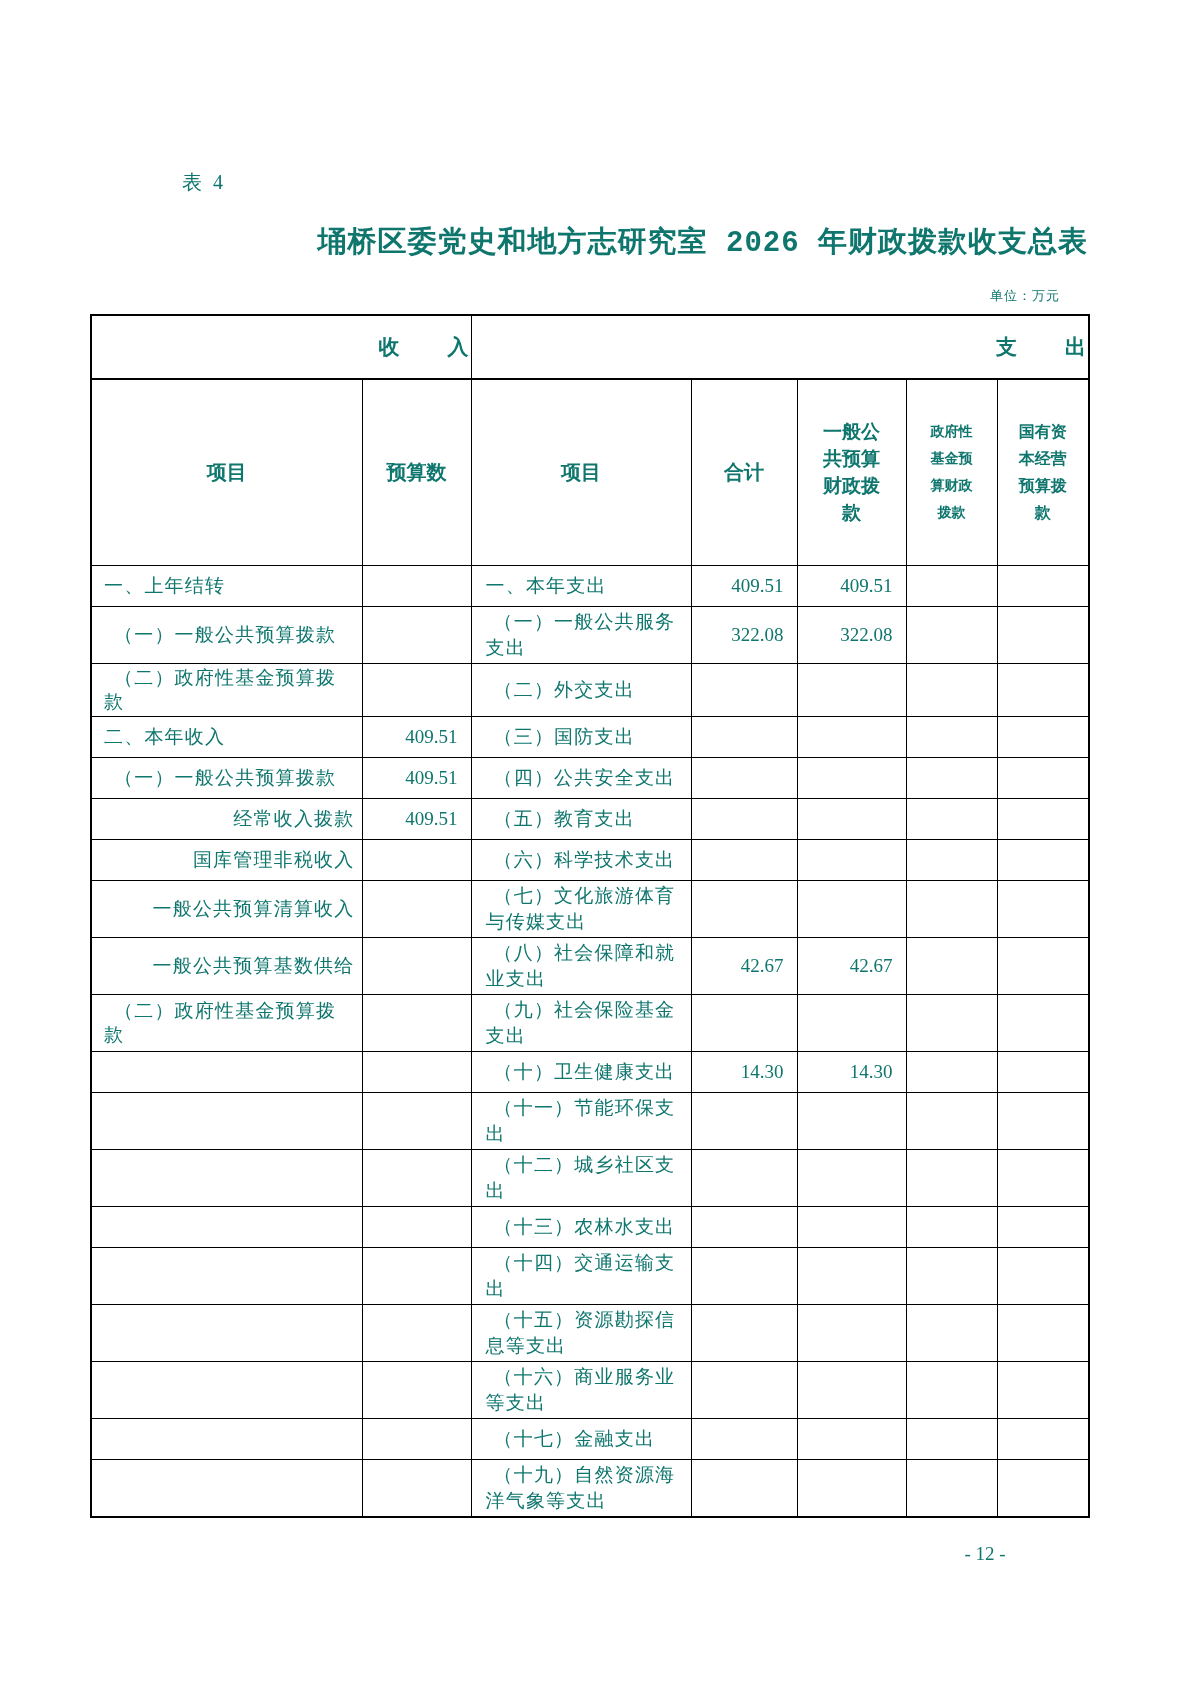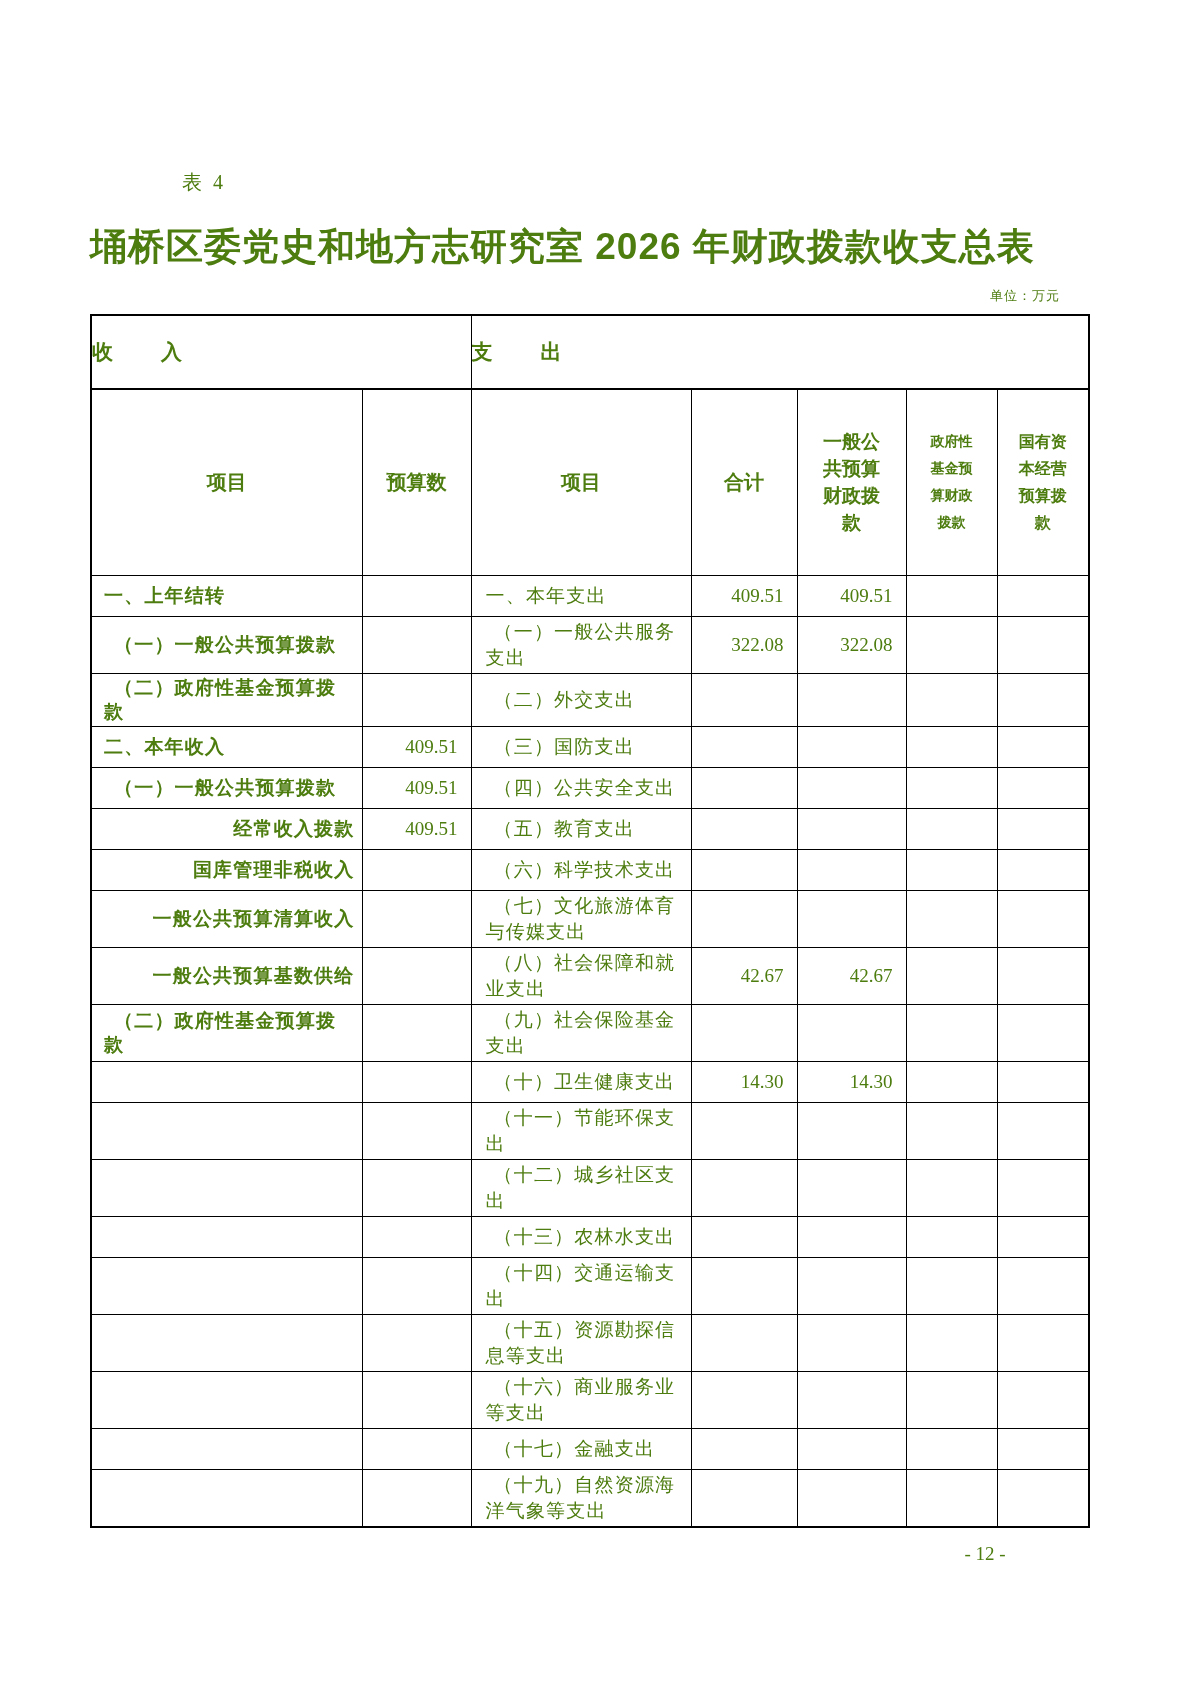--- a/index.html
+++ b/index.html
@@ -2,34 +2,34 @@
 <html><head>
 <meta charset="utf-8">
 <style>
   * { margin:0; padding:0; box-sizing:border-box; }
   html,body { background:#e8e8e8; }
   .page {
     position:relative;
     width:1190px; height:1683px;
     background:#ffffff;
     font-family:"Liberation Serif","DejaVu Serif",serif;
-    color:#4d7c0f;
+    color:#0f766e;
     overflow:hidden;
     margin:0 auto;
   }
   .table-label {
     position:absolute; left:182px; top:169px;
     font-size:20px; letter-spacing:3px;
     font-family:"Liberation Serif","DejaVu Serif",serif;
   }
   .doc-title {
     position:absolute; left:90px; top:222px; width:998px;
-    text-align:left;
-    font-size:37px; font-weight:bold; letter-spacing:1px;
-    font-family:Liberation Sans, sans-serif;
+    text-align:right;
+    font-size:29px; font-weight:bold; letter-spacing:1px;
+    font-family:Liberation Mono, monospace;
   }
   .unit-label {
     position:absolute; left:90px; top:287px; width:970px;
     text-align:right;
     font-size:13px; letter-spacing:1px;
   }
   .page-number {
     position:absolute; left:938px; top:1543px; width:94px;
     text-align:center; font-size:19px;
     font-family:"Liberation Serif","DejaVu Serif",serif;
@@ -39,23 +39,23 @@
     width:998px;
     border-collapse:collapse; table-layout:fixed;
     border:2px solid #000;
   }
   table.budget th, table.budget td {
     border:1.6px solid #000;
     vertical-align:middle;
     overflow:hidden;
   }
   tr.h1 th {
-    height:74px;
+    height:64px;
     font-size:21px; font-weight:bold;
-    text-align:left; letter-spacing:2px;
+    text-align:right; letter-spacing:2px;
     font-family:"Liberation Sans","DejaVu Sans",sans-serif;
     border-bottom-width:2px;
   }
   tr.h2 th {
     height:186px;
     font-size:20px; font-weight:bold;
     text-align:center;
     font-family:"Liberation Sans","DejaVu Sans",sans-serif;
   }
   .wh {
@@ -69,21 +69,20 @@
   .wh.w-gen  { width:64px; font-size:19px; }
   .wh.w-fund { width:44px; font-size:14px; }
   .wh.w-cap  { width:57px; font-size:16px;text-align:center; }
   tr.data { height:41px; }
   td.c-inc {
     font-size:19px; letter-spacing:1.2px;
     line-height:24px;
     padding:2px 6px 2px 12px;
     text-align:left;
     word-break:break-all;
-    font-weight:bold;
   }
   td.c-inc.ind1 { text-indent:10px; }
   td.c-inc.right { text-align:right; padding-right:7px; text-indent:0; }
   td.c-exp {
     font-size:19px; letter-spacing:1.2px;
     line-height:26px;
     padding:2px 8px 2px 14px;
     text-align:left;
     word-break:break-all;
   }

